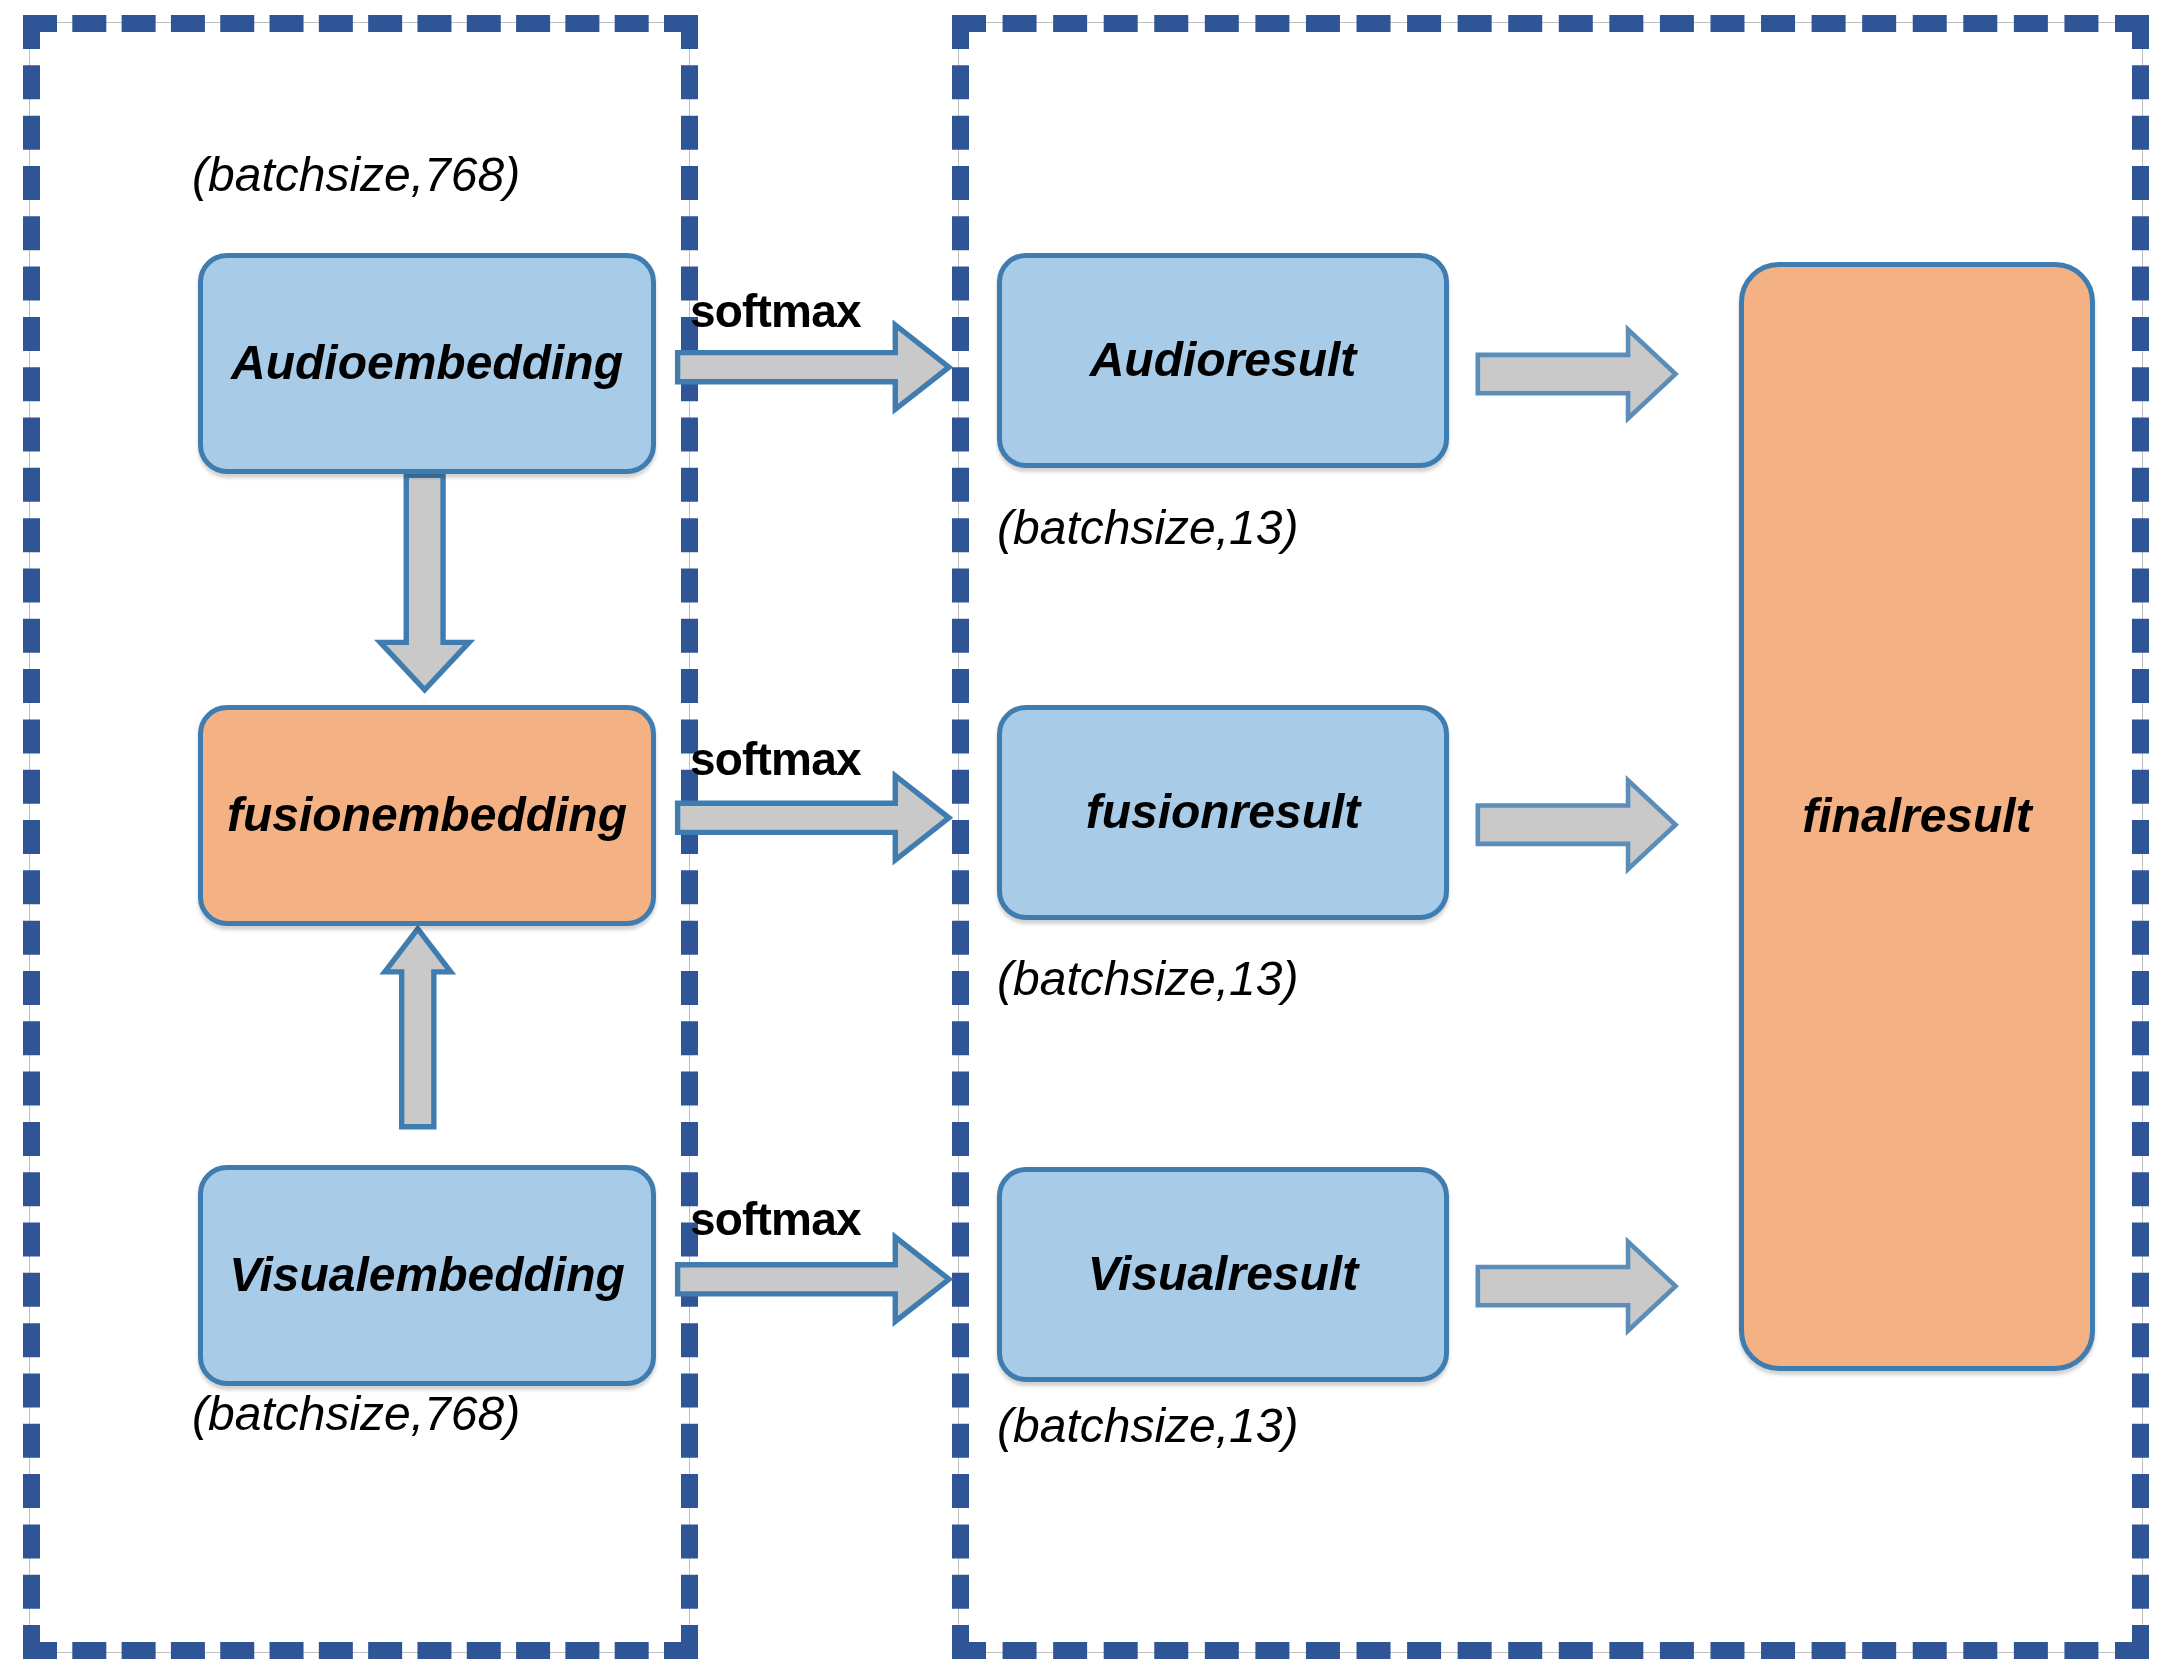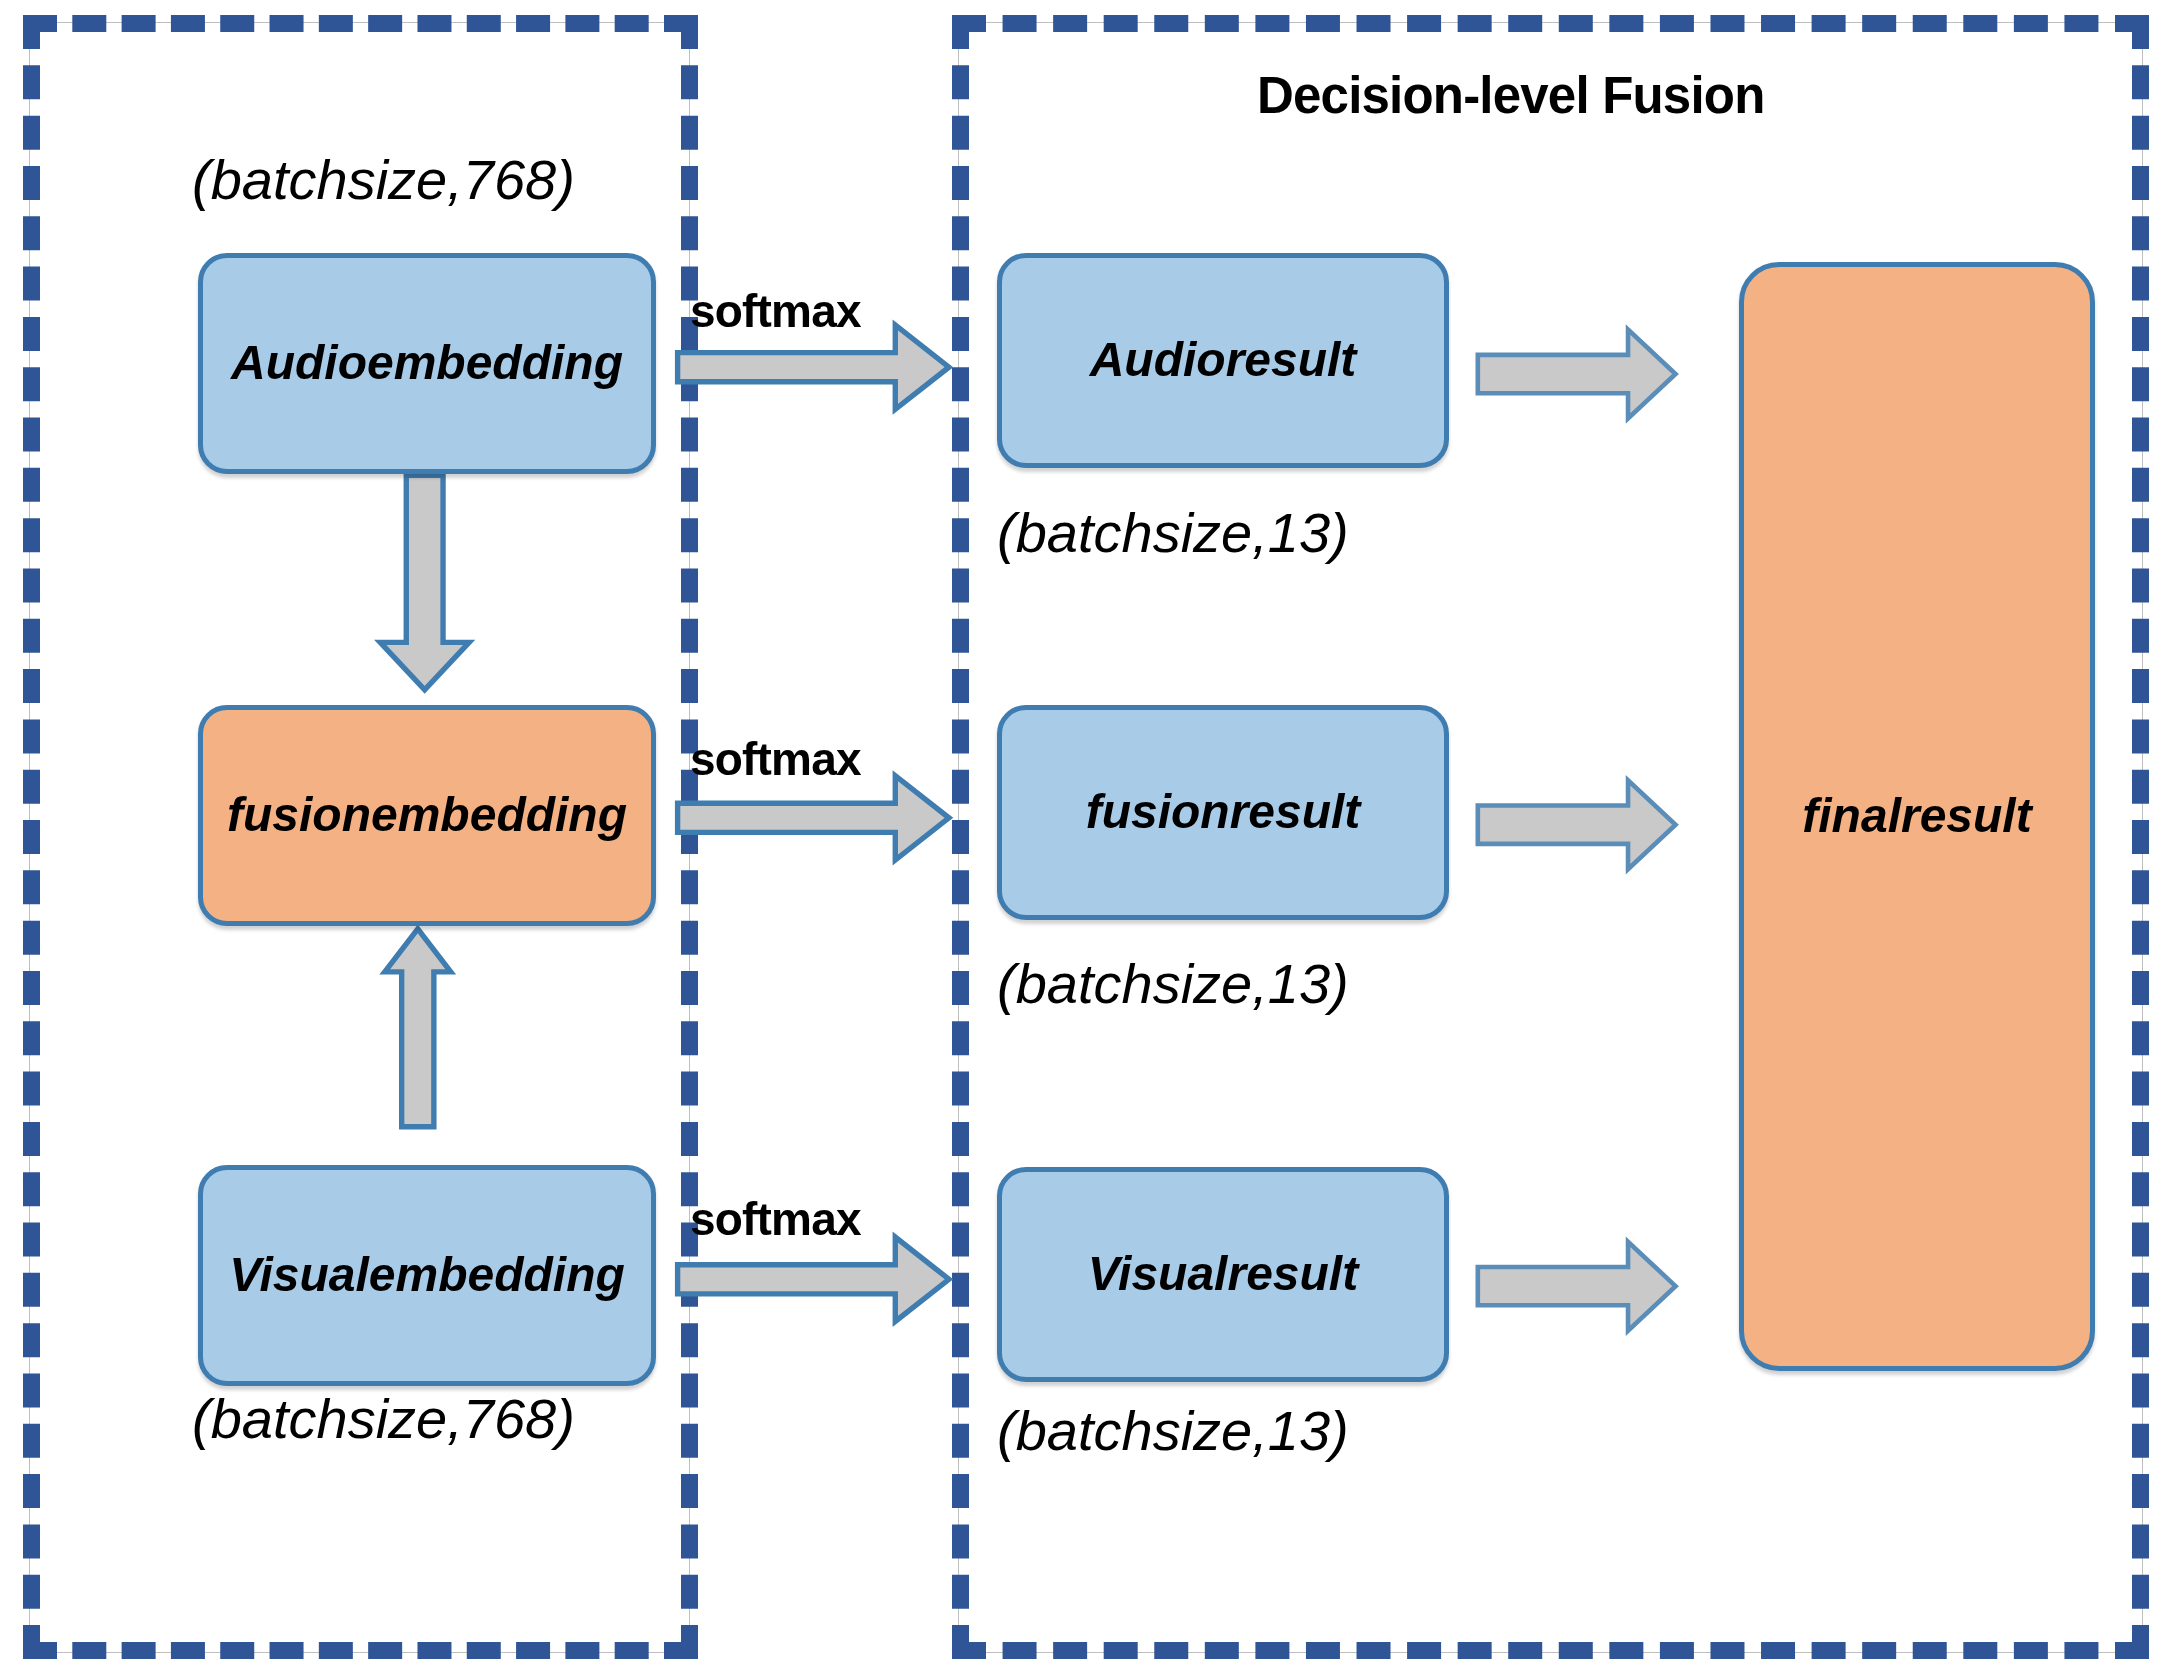--- a/index.html
+++ b/index.html
@@ -65,21 +65,21 @@
   .node.blue  { background: #a8cbe8; }
   .node.orange{ background: #f4b183; }
   .node .ln { display:block; }
 
   
   .caption {
     position: absolute;
     font-style: italic;
     color: #000000;
     white-space: nowrap;
-    font-size: 56px;
+    font-size: 48px;
   }
 
   
   .softmax {
     position: absolute;
     font-weight: bold;
     color: #000000;
     white-space: nowrap;
     font-size: 46px;
     letter-spacing: -0.8px;
@@ -100,21 +100,20 @@
 <body>
 
 <div id="canvas">
 
   <div class="panel-thin-rule" style="left:29px; top:21.5px; width:661px; height:1631px;"></div>
   <div class="panel-thin-rule" style="left:958px; top:21.5px; width:1185px; height:1631px;"></div>
 
   <div class="panel" style="left:23px; top:15.3px; width:675px; height:1644px;"></div>
   <div class="panel" style="left:952px; top:15.3px; width:1197px; height:1644px;"></div>
 
-  <div class="panel-title" style="left:1257px; top:66px;">Decision-level Fusion</div>
 
   <div class="caption" style="left:192px; top:147px;">(batchsize,768)</div>
 
   <div class="caption" style="left:192px; top:1386px;">(batchsize,768)</div>
 
   <div class="caption" style="left:997px; top:500px;">(batchsize,13)</div>
 
   <div class="caption" style="left:997px; top:951px;">(batchsize,13)</div>
 
   <div class="caption" style="left:997px; top:1398px;">(batchsize,13)</div>

